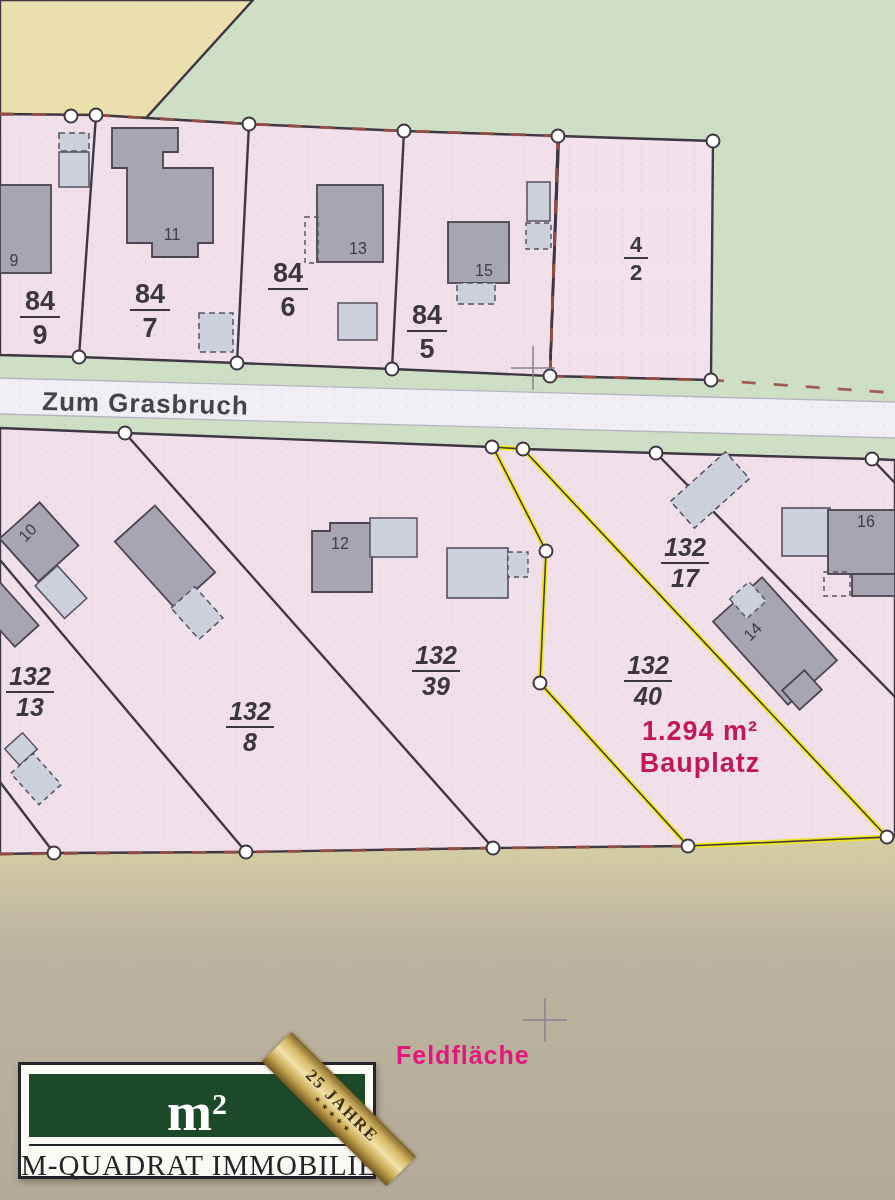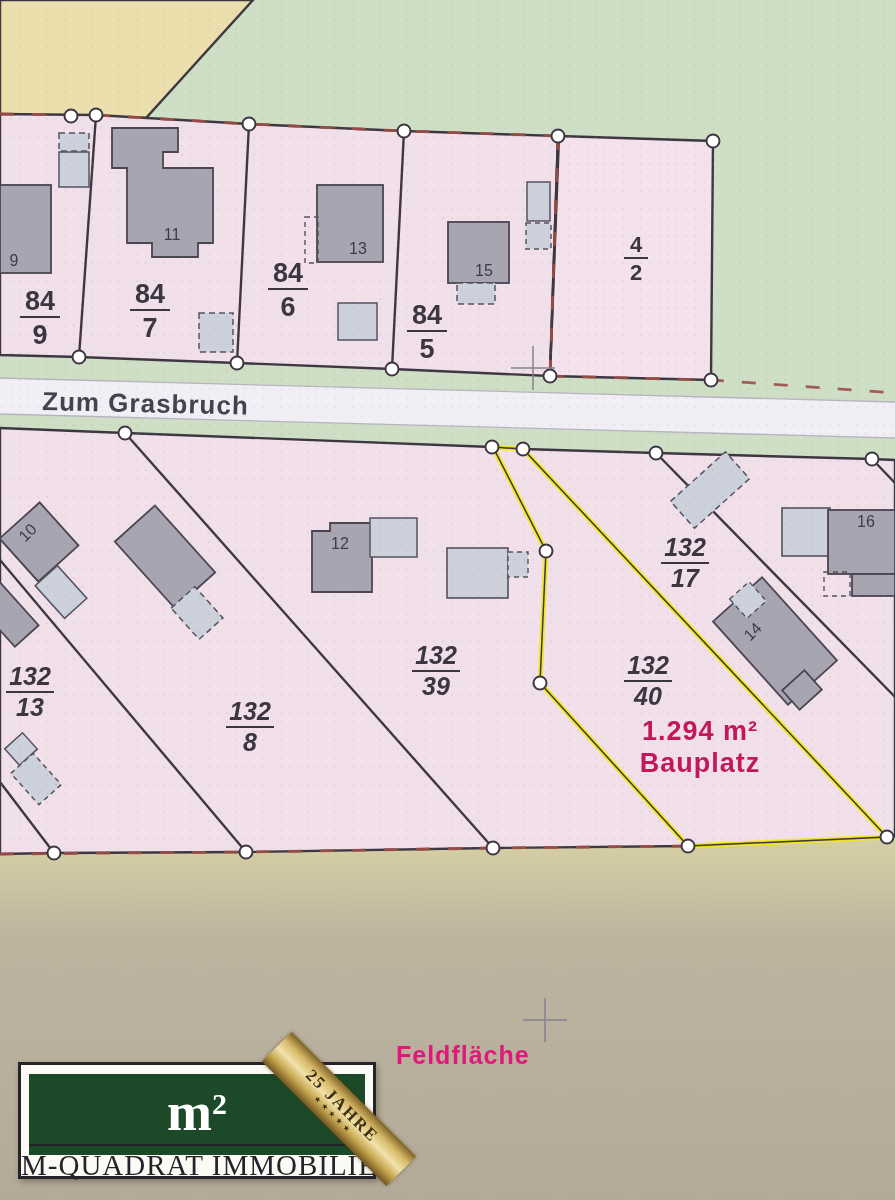--- a/index.html
+++ b/index.html
@@ -11,21 +11,21 @@
   .frac{font-size:27px;font-weight:600;text-anchor:middle;}
   .frac.it{font-style:italic;font-size:25px;}
   .frac.sm{font-size:22px;}
   .house-num{font-size:16px;font-weight:500;text-anchor:middle;fill:#403b47;}
   .street-name{font-size:26px;font-weight:700;fill:#44424c;letter-spacing:1px;}
   .red-label{font-size:27px;font-weight:700;fill:#c2185b;text-anchor:middle;letter-spacing:1px;}
   .field-label{font-size:25px;font-weight:700;fill:#e0187a;letter-spacing:1px;}
   
   .logo{position:absolute;left:18px;top:1062px;width:358px;height:117px;background:#fbfaf5;
         border:3px solid #24232a;box-sizing:border-box;box-shadow:2px 3px 6px rgba(40,35,20,.35);}
-  .logo-green{position:absolute;left:8px;right:8px;top:9px;height:81px;background:#1c4a28;}
+  .logo-green{position:absolute;left:8px;right:8px;top:9px;height:63px;background:#1c4a28;}
   .logo-m{width:100%;height:63px;line-height:60px;text-align:center;color:#fff;
           font-family:"Liberation Serif",serif;font-weight:700;font-size:54px;}
   .logo-m sup{font-size:30px;vertical-align:16px;}
   .logo-rule{position:absolute;left:8px;right:8px;top:79px;border-top:2px solid #24232a;}
   .logo-company{position:absolute;left:0;right:0;top:84px;text-align:center;
           font-family:"Liberation Serif",serif;font-size:29px;color:#24232a;letter-spacing:1px;white-space:nowrap;}
   .ribbon{position:absolute;left:230px;top:23px;width:176px;height:42px;transform:rotate(45deg);
           background:linear-gradient(to bottom,#7e6226,#d7b968 25%,#f1e3ab 50%,#c7a64f 75%,#6f5520);
           box-shadow:0 0 4px rgba(60,45,10,.5);display:flex;flex-direction:column;
           align-items:center;justify-content:center;}

